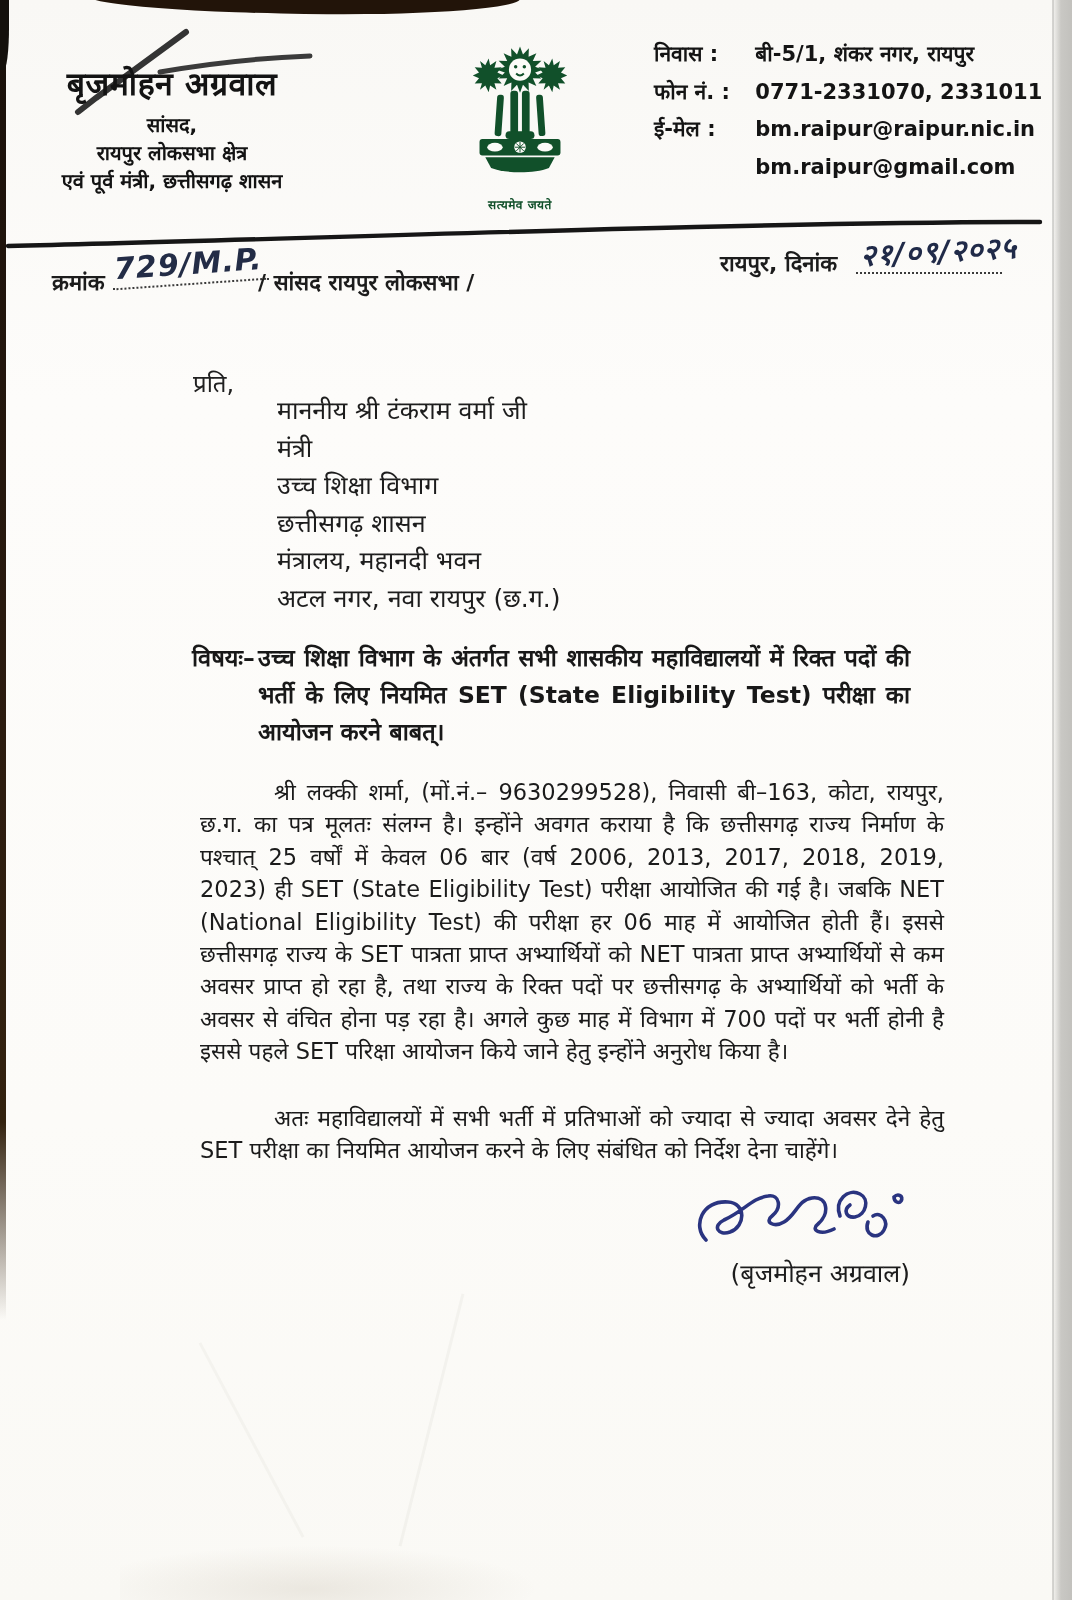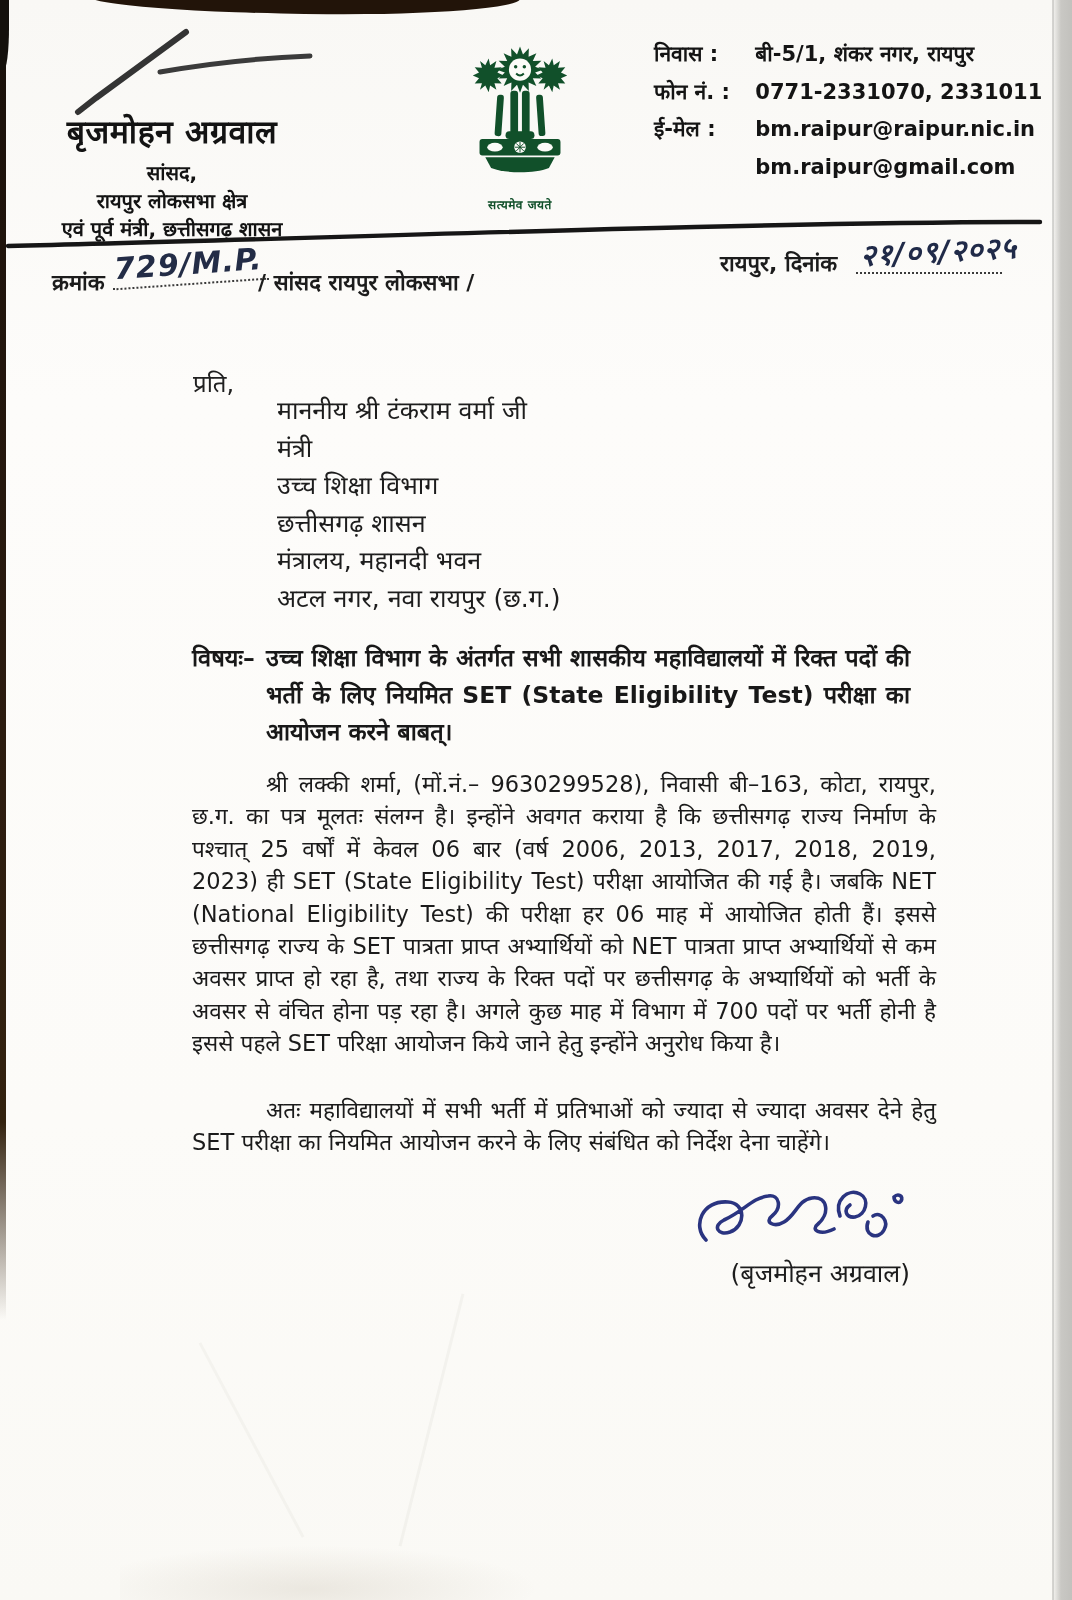--- a/index.html
+++ b/index.html
@@ -21,21 +21,21 @@
   .scan-right-band{position:absolute;right:0;top:0;width:20px;height:1600px;
     background:linear-gradient(to right,rgba(197,196,192,0) 0%,#c9c8c4 45%,#c2c1bd 100%);}
   .scan-right-edge{position:absolute;right:18px;top:0;width:2px;height:1600px;background:rgba(150,149,145,.35);}
   .crease1{position:absolute;left:430px;top:1290px;width:3px;height:260px;background:rgba(120,115,100,.06);transform:rotate(14deg);}
   .crease2{position:absolute;left:250px;top:1330px;width:3px;height:220px;background:rgba(120,115,100,.05);transform:rotate(-28deg);}
   .smudge-bottom{position:absolute;left:120px;top:1545px;width:420px;height:55px;
     background:radial-gradient(ellipse at 45% 80%,rgba(125,104,70,.12),rgba(125,104,70,0) 70%);}
   .pen-marks{position:absolute;left:0;top:0;width:340px;height:120px;}
   
   .hdr-left{position:absolute;left:38px;top:64px;width:268px;text-align:center;color:#131313;}
-  .hdr-name{font-size:32px;font-weight:bold;letter-spacing:.5px;line-height:40px;margin-top:48px;}
+  .hdr-name{font-size:32px;font-weight:bold;letter-spacing:.5px;line-height:40px;}
   .hdr-sub{font-size:20px;font-weight:bold;line-height:28px;margin-top:7px;}
   .hdr-sub span{display:block;}
   .emblem{position:absolute;left:462px;top:42px;width:116px;text-align:center;color:#11502a;}
   .emblem-motto{font-size:12px;font-weight:bold;margin-top:8px;letter-spacing:.5px;}
   .contact{position:absolute;left:654px;top:36px;width:380px;font-size:21px;font-weight:bold;color:#141414;}
   .c-row{line-height:37.5px;white-space:nowrap;}
   .c-label{display:inline-block;min-width:94px;}
   
   .hdr-rule{position:absolute;left:0;top:213px;width:1072px;height:40px;}
   .ref-label{position:absolute;left:52px;top:266px;font-size:22px;font-weight:bold;}
@@ -43,26 +43,26 @@
     color:#232c46;transform:rotate(-4deg);border-bottom:2px dotted #3a3a3a;padding:0 6px 2px 2px;letter-spacing:1px;}
   .ref-suffix{position:absolute;left:258px;top:266px;font-size:22px;font-weight:bold;}
   .date-label{position:absolute;left:720px;top:247px;font-size:22px;font-weight:bold;}
   .date-hand{position:absolute;left:860px;top:230px;font-size:30px;font-style:italic;font-weight:bold;
     color:#202a48;transform:rotate(-3deg);letter-spacing:1px;}
   .date-dots{position:absolute;left:856px;top:272px;width:146px;border-bottom:2px dotted #3a3a3a;}
   
   .salutation{position:absolute;left:193px;top:366px;font-size:24px;color:#202020;}
   .recipient{position:absolute;left:277px;top:392px;font-size:25px;line-height:37.5px;color:#1d1d1d;}
   .recipient span{display:block;}
-  .subject{position:absolute;left:192px;top:640px;width:718px;display:flex;gap:10px;
+  .subject{position:absolute;left:192px;top:640px;width:718px;display:flex;gap:2px;
     font-size:23.5px;font-weight:bold;line-height:37px;color:#181818;}
   .subject .s-label{flex:0 0 64px;}
   .subject .s-text{flex:1;text-align:justify;}
   .para{position:absolute;left:192px;width:744px;font-size:22.5px;line-height:32.4px;
-    text-align:justify;text-indent:74px;color:#1b1b1b;margin:0;}
+    text-align:justify;text-indent:74px;color:#1b1b1b;margin:8px;}
   .para1{top:768px;}
   .para2{top:1094px;}
   .sig-svg{position:absolute;left:688px;top:1182px;width:252px;height:76px;}
   .sig-name{position:absolute;left:700px;top:1255px;width:210px;text-align:right;font-size:25px;color:#1c1c1c;}
 </style>
 </head>
 <body>
 
 <div class="page">
 

